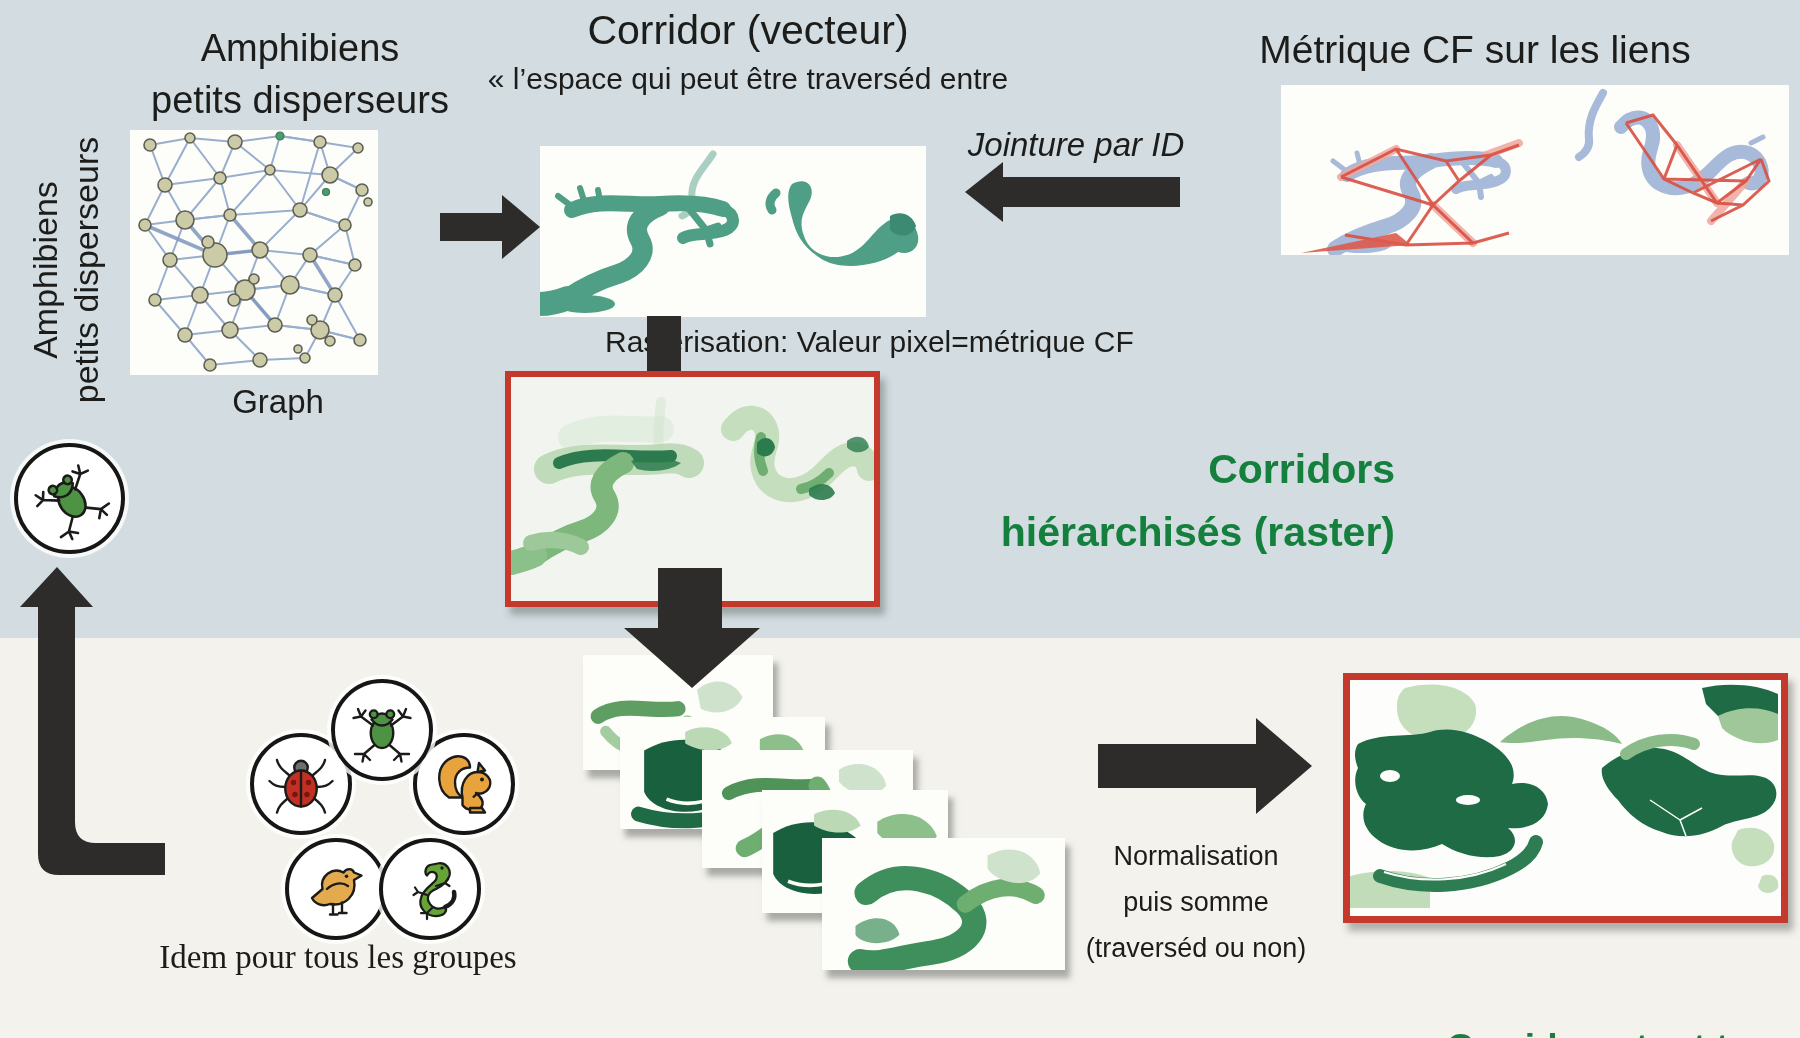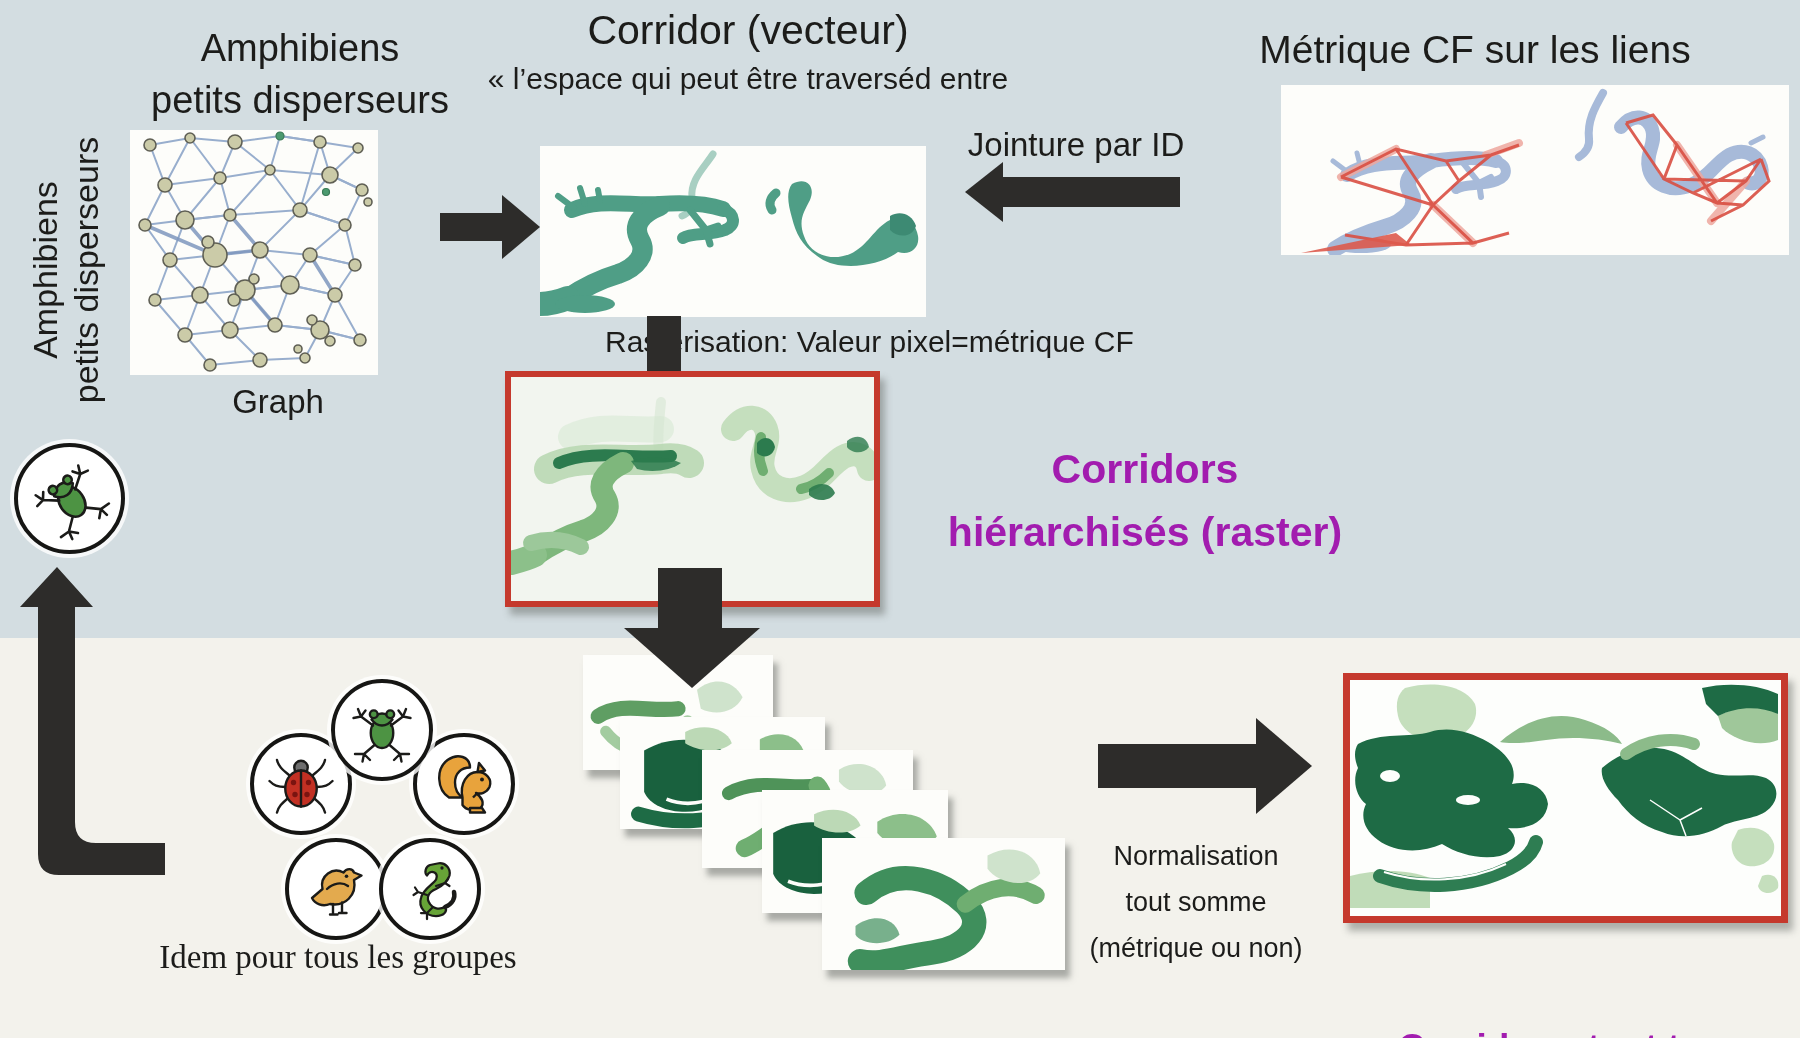--- a/index.html
+++ b/index.html
@@ -5,21 +5,21 @@
   html,body{margin:0;padding:0;}
   #canvas{
     position:relative;width:1800px;height:1038px;overflow:hidden;
     font-family:"Liberation Sans",sans-serif;color:#1c1c1a;background:#d3dde1;
   }
   .abs{position:absolute;}
   .bg-bottom{left:0;top:638px;width:1800px;height:400px;background:#f3f2ec;}
   .ttl{font-weight:400;line-height:1.18;text-align:center;letter-spacing:0px;}
   .img-card{background:#fdfdfa;}
   .redbox{border:6px solid #c5392d;background:#f2f5ef;box-shadow:5px 8px 7px rgba(90,95,90,.45);}
-  .redtxt{color:#a21caf;font-weight:700;text-align:center;}
+  .redtxt{color:#15803d;font-weight:700;text-align:right;}
   .stack-card{background:#fdfdfa;box-shadow:5px 8px 6px rgba(95,100,95,.5);}
   .circle{background:#fff;border:4.5px solid #161614;border-radius:50%;
           box-shadow:0 0 0 4px rgba(255,255,255,.8);display:flex;align-items:center;justify-content:center;}
   .pre{white-space:pre-wrap;}
   svg{display:block;}
 </style>
 </head>
 <body>
 
 <div id="canvas">
@@ -130,21 +130,21 @@
       <path fill="#4f9e86" d="M252,38 C266,30 276,40 270,54 C264,66 258,74 264,90 C270,108 290,116 310,108
                C328,100 334,82 350,74 C364,68 376,76 378,90 C380,102 370,110 358,106
                C340,120 300,126 280,112 C262,100 256,88 252,72 C248,58 246,46 252,38Z"></path>
       <path d="M236,47 C230,52 228,58 232,64" stroke="#4f9e86" stroke-width="9" fill="none" stroke-linecap="round"></path>
       <path fill="#3d8a73" d="M350,70 C360,64 372,68 376,80 C372,92 358,92 350,84Z"></path>
     </svg>
   </div>
 
   <div class="abs ttl" style="left:1150px;top:8px;width:650px;font-size:39px;margin-top:19px;">Métrique CF sur les liens</div>
 
-  <div class="abs ttl" style="left:926px;top:126px;width:300px;font-size:33px;">Jointure par ID</div>
+  <div class="abs ttl" style="left:926px;top:126px;width:300px;font-size:33px;font-style:italic;">Jointure par ID</div>
 
   <svg class="abs" style="left:965px;top:162px;" width="215" height="60" viewBox="0 0 215 60">
     <polygon points="0,30 38,0 38,60" fill="#2d2c2a"></polygon>
     <rect x="36" y="15" width="179" height="30" fill="#2d2c2a"></rect>
   </svg>
 
   <div class="abs img-card" style="left:1281px;top:85px;width:508px;height:170px;">
     <svg width="508" height="170" viewBox="0 0 508 170">
       <g stroke="#a7bad9" fill="none" stroke-linecap="round" stroke-linejoin="round">
         <path d="M322,8 C314,22 306,36 308,54 C309,62 304,68 298,72" stroke-width="8"></path>
@@ -259,22 +259,22 @@
     </svg>
   </div>
 
   <svg class="abs" style="left:1098px;top:718px;" width="215" height="96" viewBox="0 0 215 96">
     <rect x="0" y="26" width="160" height="44" fill="#2d2c2a"></rect>
     <polygon points="158,0 214,48 158,96" fill="#2d2c2a"></polygon>
   </svg>
 
   <div class="abs ttl" style="left:1010px;top:833px;width:372px;font-size:27px;line-height:46px;">
     <div>Normalisation</div>
-    <div>tout somme</div>
-    <div>(métrique ou non)</div>
+    <div>puis somme</div>
+    <div>(traverséd ou non)</div>
   </div>
 
   <div class="abs redbox" style="left:1343px;top:673px;width:431px;height:236px;border-width:7px;background:#fdfefc;">
     <svg width="431" height="236" viewBox="0 0 431 236">
       <path fill="#c5dfbd" d="M55,8 C85,0 115,6 125,24 C130,40 118,56 98,60 C74,64 52,54 48,36 C45,22 48,14 55,8Z"></path>
       <path fill="#c5dfbd" d="M118,60 C128,56 136,62 134,72 C128,80 116,78 114,70Z"></path>
       <path fill="#b9d8b0" opacity="0.9" d="M0,196 C30,188 60,190 80,198 L80,228 L0,228 Z"></path>
       <path fill="#c5dfbd" d="M388,150 C404,144 420,150 424,164 C426,178 414,188 398,186 C386,184 380,172 382,162Z"></path>
       <path fill="#c5dfbd" d="M412,196 C422,192 430,198 428,208 C422,216 410,214 408,206Z"></path>
       <path fill="#9fc79a" d="M368,36 C390,24 412,24 428,34 L428,60 C408,68 384,60 372,48Z"></path>

